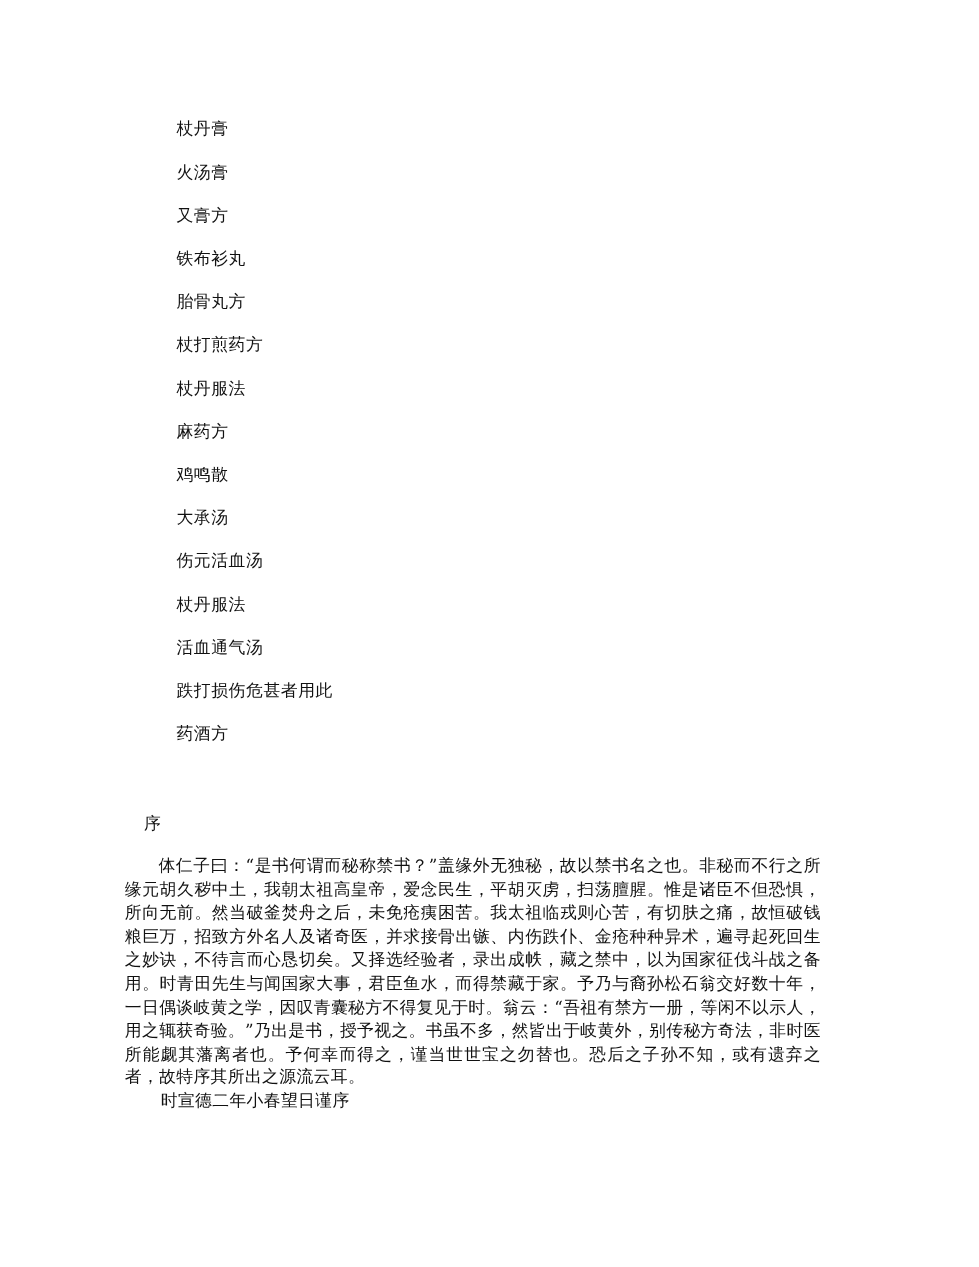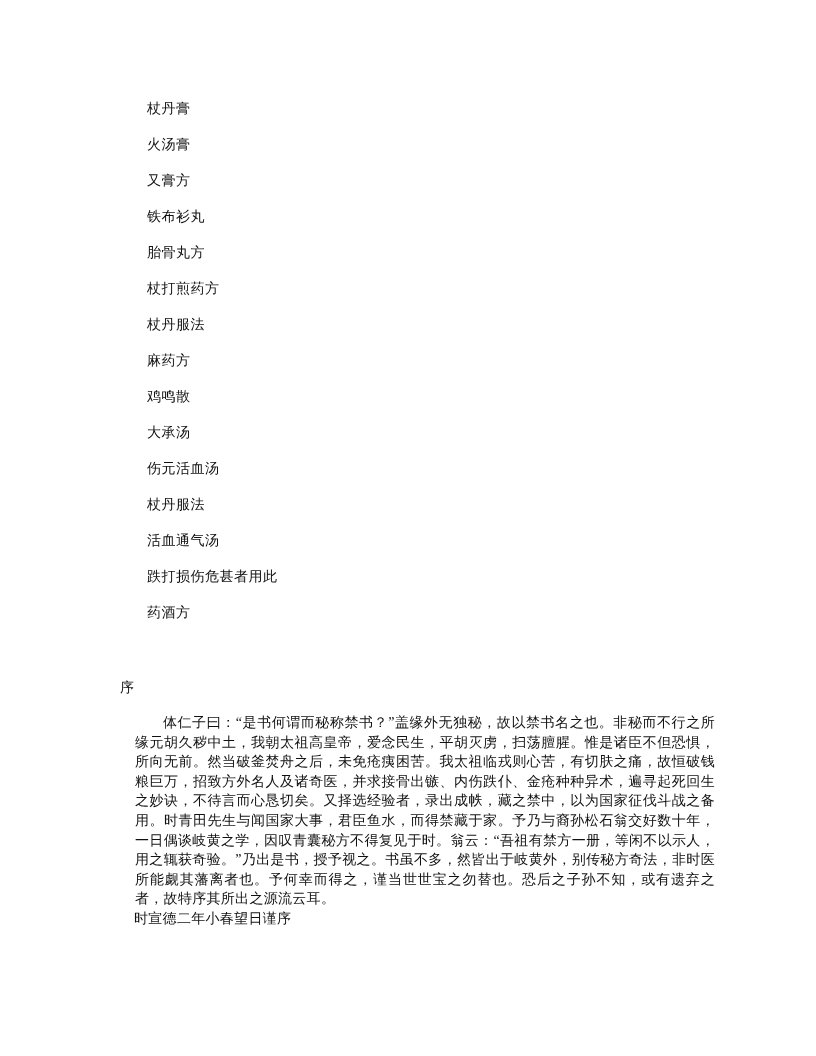--- a/index.html
+++ b/index.html
@@ -2,22 +2,22 @@
 <html><head>
 <meta charset="utf-8">
 <style>
   html, body { margin:0; padding:0; background:#ffffff; }
   body { width:816px; height:1056px; position:relative; overflow:hidden;
          font-family:"DejaVu Serif", "Liberation Serif", serif; color:#111; }
   .page { position:absolute; left:0; top:0; width:816px; height:880px; }
   .toc { position:absolute; left:147px; top:98px; margin:0; padding:0; list-style:none; }
   .toc li { height:36px; line-height:20px; font-size:14px; letter-spacing:0.5px; }
   .heading { position:absolute; left:120px; top:677px; font-size:14px; line-height:20px; }
-  .preface { position:absolute; left:135px; top:713px; width:580px; font-size:14px;
-             line-height:19.6px; text-indent:28px; text-align:justify; letter-spacing:0.3px; margin:0;font-family:Liberation Serif, serif; }
+  .preface { position:absolute; left:104px; top:713px; width:580px; font-size:14px;
+             line-height:19.6px; text-indent:28px; text-align:justify; letter-spacing:0.3px; margin:0; }
   .signoff { position:absolute; left:134px; top:908px; font-size:14px; line-height:20px; margin:0; letter-spacing:0.3px; }
 </style>
 </head>
 <body>
 
 <div class="page">
   <ul class="toc">
     <li>杖丹膏</li>
     <li>火汤膏</li>
     <li>又膏方</li>

